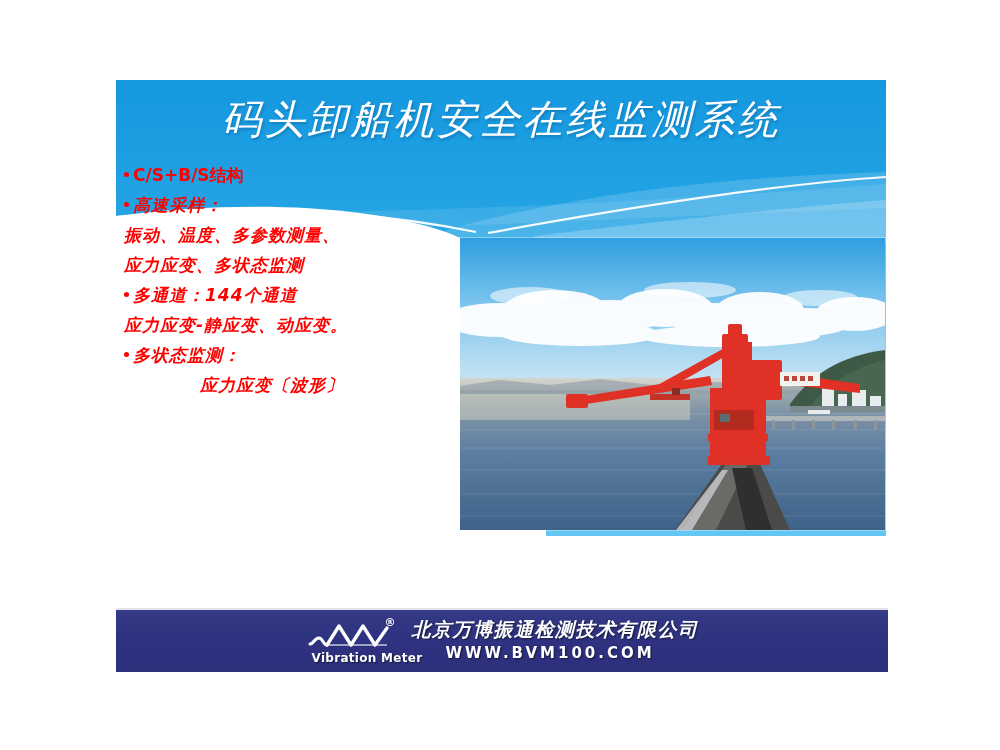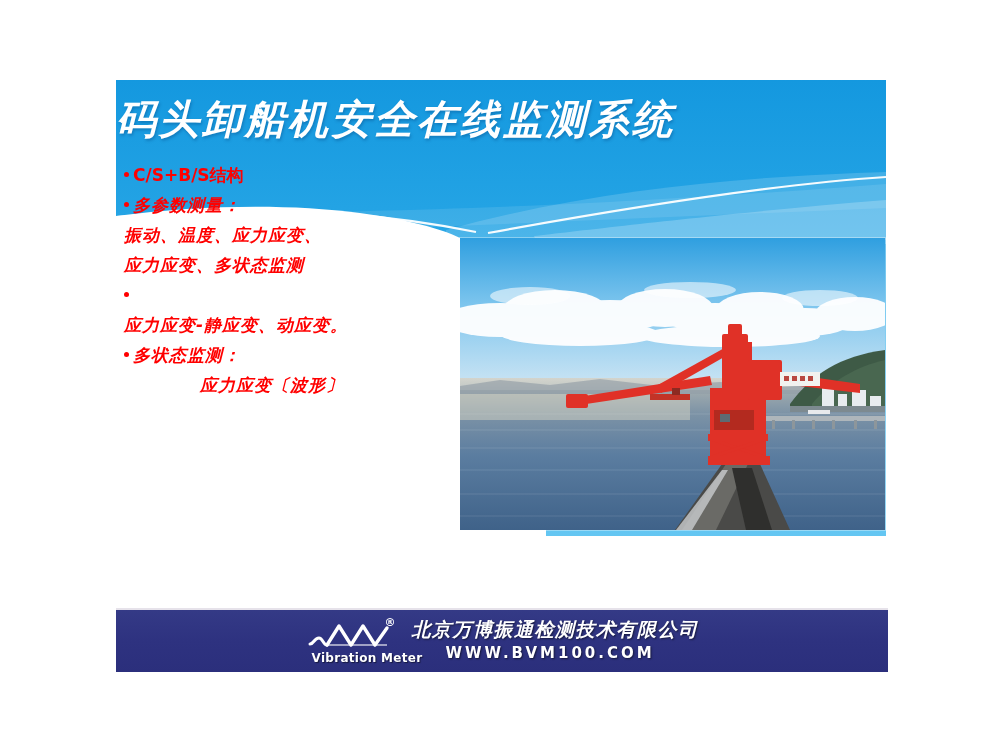--- a/index.html
+++ b/index.html
@@ -27,24 +27,25 @@
   
   #white-wave{
     position:absolute;left:0;top:0;width:770px;height:456px;
   }
 
   
   #slide-title{
     position:absolute;
     left:116px;top:98px;
     width:770px;
+    text-align:center;
     color:#ffffff;
     font-family:"DejaVu Sans","Liberation Sans",sans-serif;
     font-size:40px;
-    font-weight:700;
+    font-weight:400;
     font-style:italic;
     letter-spacing:3px;
     line-height:1.05;
     text-shadow:1px 2px 3px rgba(0,60,120,.35);
     white-space:nowrap;
   }
 
   
   #bullets{
     position:absolute;
@@ -163,24 +164,24 @@
 
       <path d="M 418 156 C 470 150, 620 132, 770 120 L 770 164 L 432 188 Z" fill="#ffffff" opacity="0.22"></path>
     </svg>
 
   </div>
 
   <div id="slide-title">码头卸船机安全在线监测系统</div>
 
   <div id="bullets">
     <span class="line latin"><span class="bullet-dot"></span><span>C/S+B/S结构</span></span>
-    <span class="line"><span class="bullet-dot"></span><span>多参数测量：</span></span>
-    <span class="line"><span>振动、温度、应力应变、</span></span>
+    <span class="line"><span class="bullet-dot"></span><span>高速采样：</span></span>
+    <span class="line"><span>振动、温度、多参数测量、</span></span>
     <span class="line"><span>应力应变、多状态监测</span></span>
-    <span class="line"><span class="bullet-dot"></span></span>
+    <span class="line"><span class="bullet-dot"></span><span>多通道：144个通道</span></span>
     <span class="line"><span>应力应变-静应变、动应变。</span></span>
     <span class="line"><span class="bullet-dot"></span><span>多状态监测：</span></span>
     <span class="line indent"><span>应力应变〔波形〕</span></span>
   </div>
 
   <div id="photo">
     <svg width="425" height="292" viewBox="0 0 425 292">
       <defs>
         <linearGradient id="sky" x1="0" y1="0" x2="0" y2="1">
           <stop offset="0%" stop-color="#2f9fe0"></stop>

